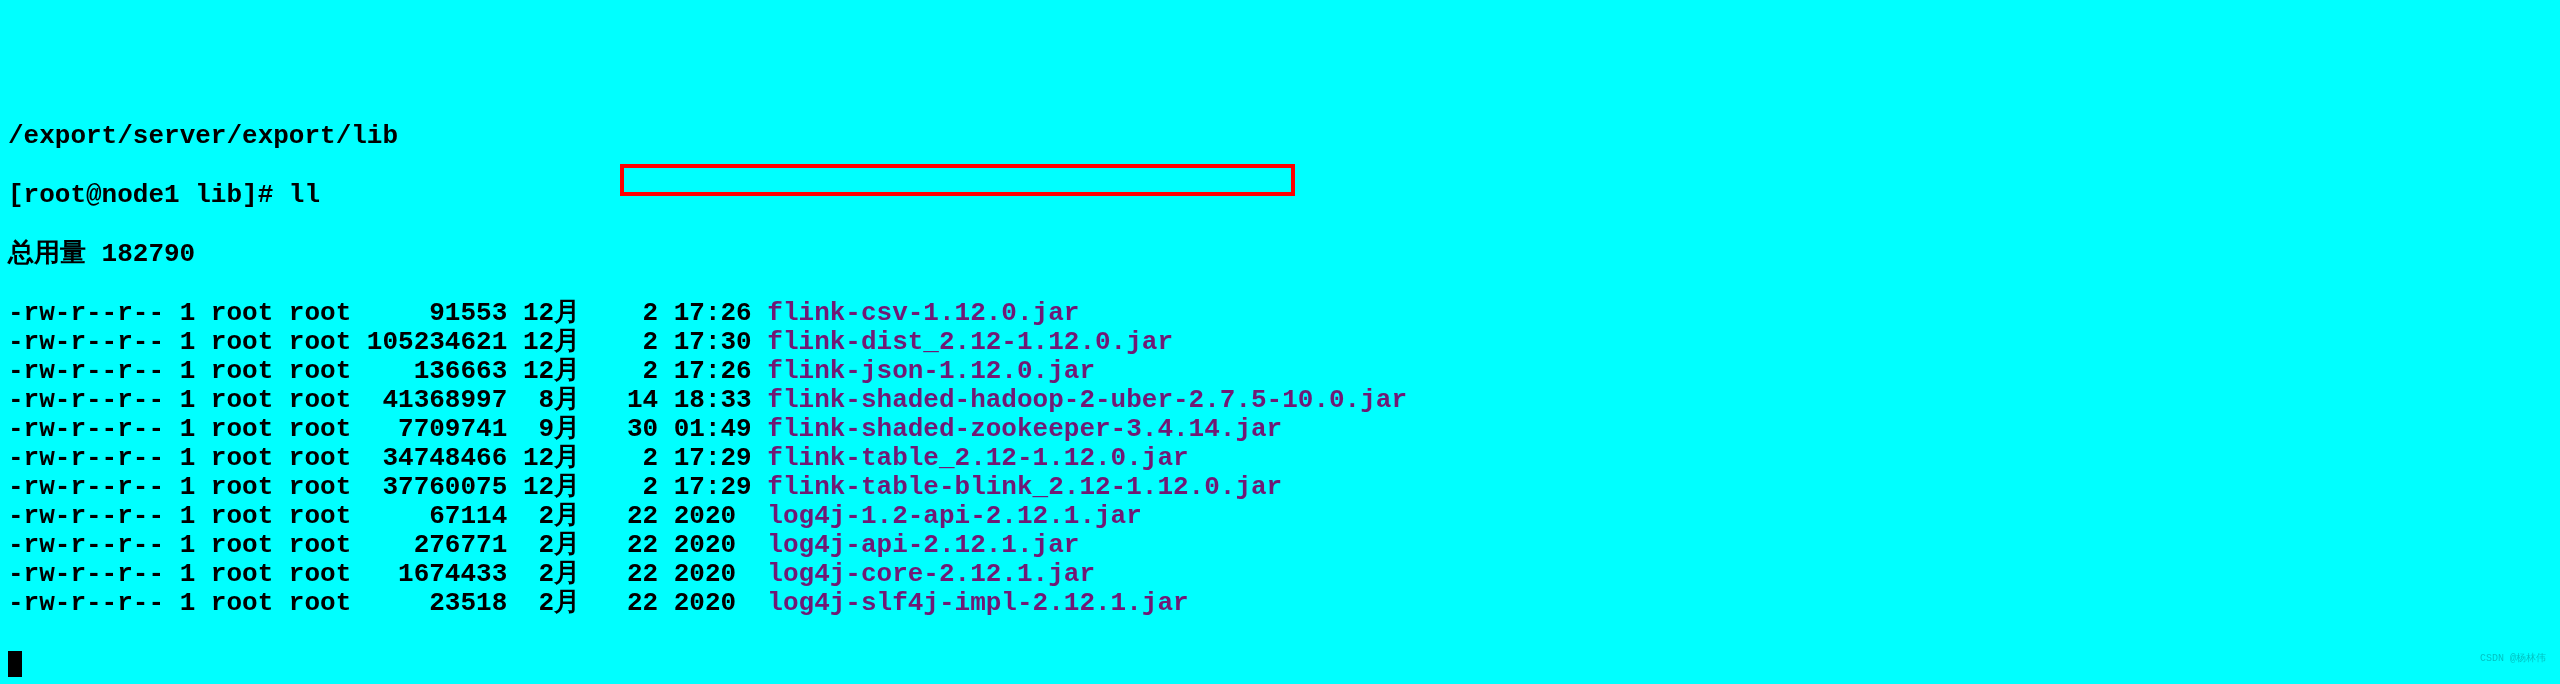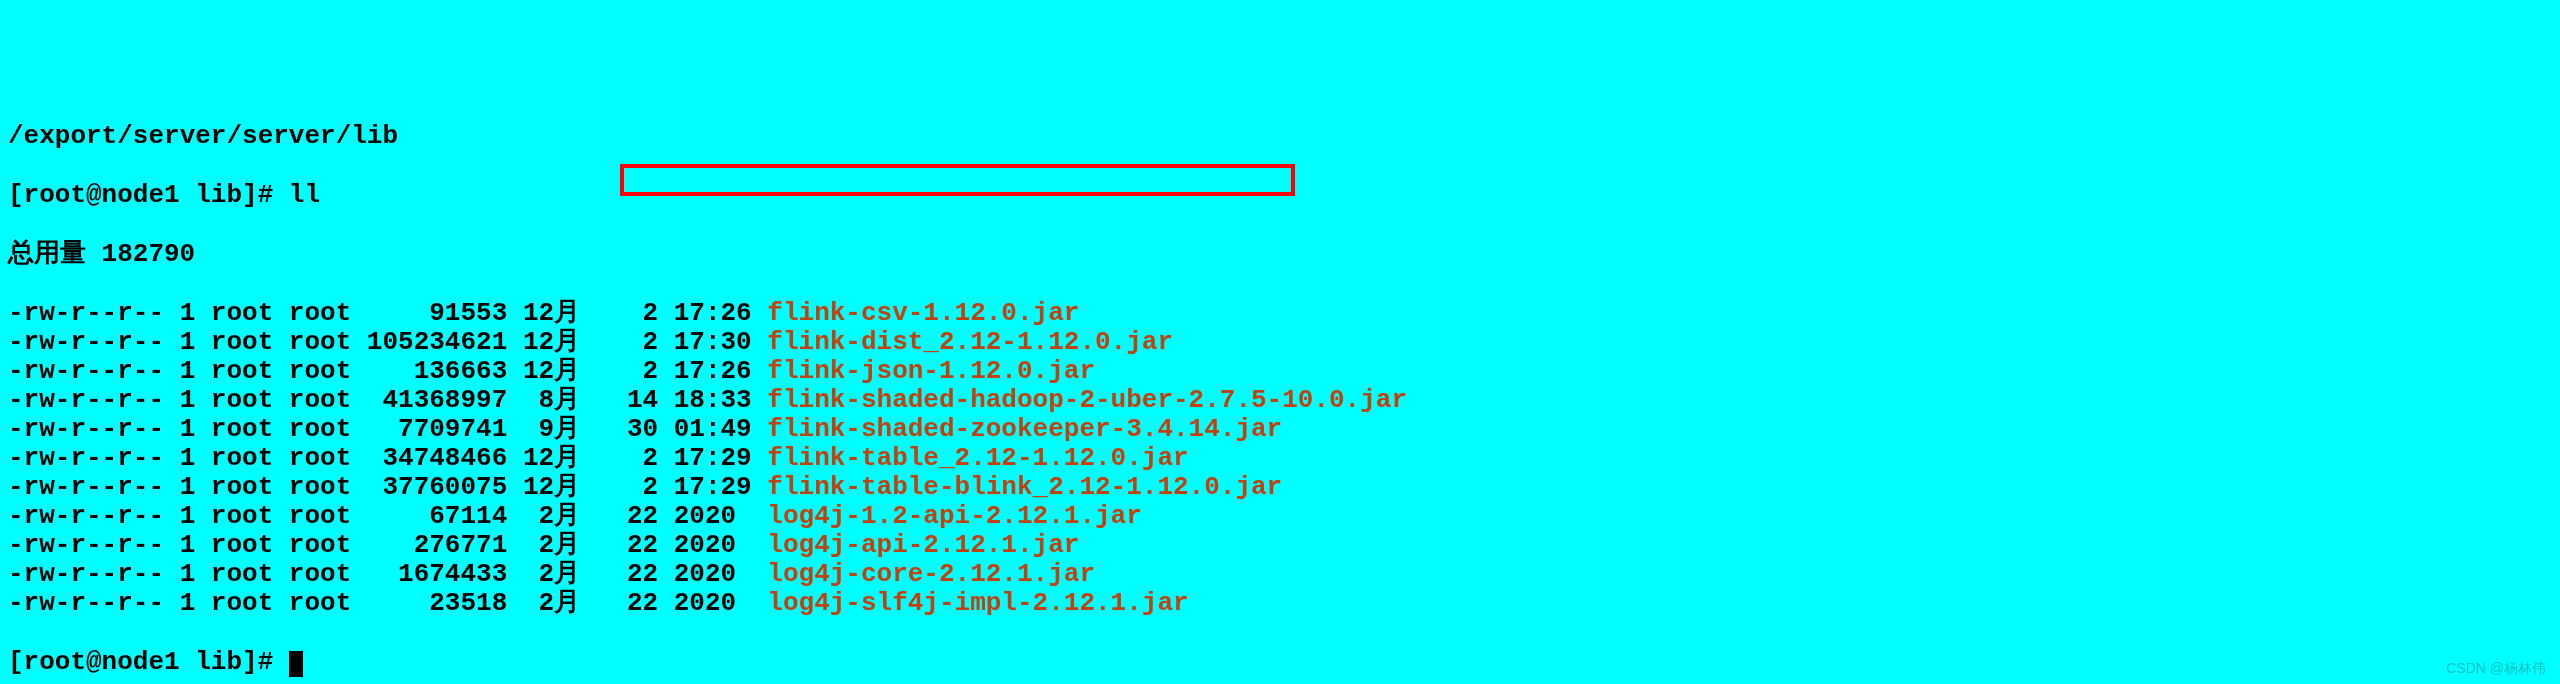--- a/index.html
+++ b/index.html
@@ -18,53 +18,53 @@
       position: relative;
       width: 2560px;
       height: 684px;
       overflow: hidden;
     }
     .line {
       line-height: 29px;
       white-space: pre;
     }
     .filename {
-      color: #c2410c;
+      color: #701a75;
     }
     .highlight-box {
       position: absolute;
       border: 4px solid #ff0000;
       pointer-events: none;
     }
     .cursor {
       display: inline-block;
       width: 14px;
       height: 26px;
       background: #000;
       vertical-align: bottom;
     }
     .watermark {
       position: absolute;
-      bottom: 6px;
+      bottom: 19px;
       right: 14px;
-      font-size: 14px;
+      font-size: 10px;
       color: rgba(0,0,0,0.25);
-      font-family: Liberation Sans, sans-serif;
+      font-family: Liberation Mono, monospace;
       font-weight: normal;
     }
   </style>
 </head>
 <body>
 
 
 
-<div class="line">/export/server/server/lib</div>
+<div class="line">/export/server/export/lib</div>
 <div class="line">[root@node1 lib]# ll</div>
 <div class="line">总用量 182790</div>
 <div id="listing"><div class="line"><span>-rw-r--r-- 1 root root     91553 12月    2 17:26 </span><span class="filename">flink-csv-1.12.0.jar</span></div><div class="line"><span>-rw-r--r-- 1 root root 105234621 12月    2 17:30 </span><span class="filename">flink-dist_2.12-1.12.0.jar</span></div><div class="line"><span>-rw-r--r-- 1 root root    136663 12月    2 17:26 </span><span class="filename">flink-json-1.12.0.jar</span></div><div class="line"><span>-rw-r--r-- 1 root root  41368997  8月   14 18:33 </span><span class="filename">flink-shaded-hadoop-2-uber-2.7.5-10.0.jar</span></div><div class="line"><span>-rw-r--r-- 1 root root   7709741  9月   30 01:49 </span><span class="filename">flink-shaded-zookeeper-3.4.14.jar</span></div><div class="line"><span>-rw-r--r-- 1 root root  34748466 12月    2 17:29 </span><span class="filename">flink-table_2.12-1.12.0.jar</span></div><div class="line"><span>-rw-r--r-- 1 root root  37760075 12月    2 17:29 </span><span class="filename">flink-table-blink_2.12-1.12.0.jar</span></div><div class="line"><span>-rw-r--r-- 1 root root     67114  2月   22 2020  </span><span class="filename">log4j-1.2-api-2.12.1.jar</span></div><div class="line"><span>-rw-r--r-- 1 root root    276771  2月   22 2020  </span><span class="filename">log4j-api-2.12.1.jar</span></div><div class="line"><span>-rw-r--r-- 1 root root   1674433  2月   22 2020  </span><span class="filename">log4j-core-2.12.1.jar</span></div><div class="line"><span>-rw-r--r-- 1 root root     23518  2月   22 2020  </span><span class="filename">log4j-slf4j-impl-2.12.1.jar</span></div></div>
-<div class="line"><span>[root@node1 lib]# </span><span class="cursor"></span></div>
+<div class="line"><span class="cursor"></span></div>
 
 <div class="highlight-box" style="top:164px;left:620px;width:675px;height:32px;"></div>
 
 <div class="watermark">CSDN @杨林伟</div>
 
 
 
 
 </body></html>

